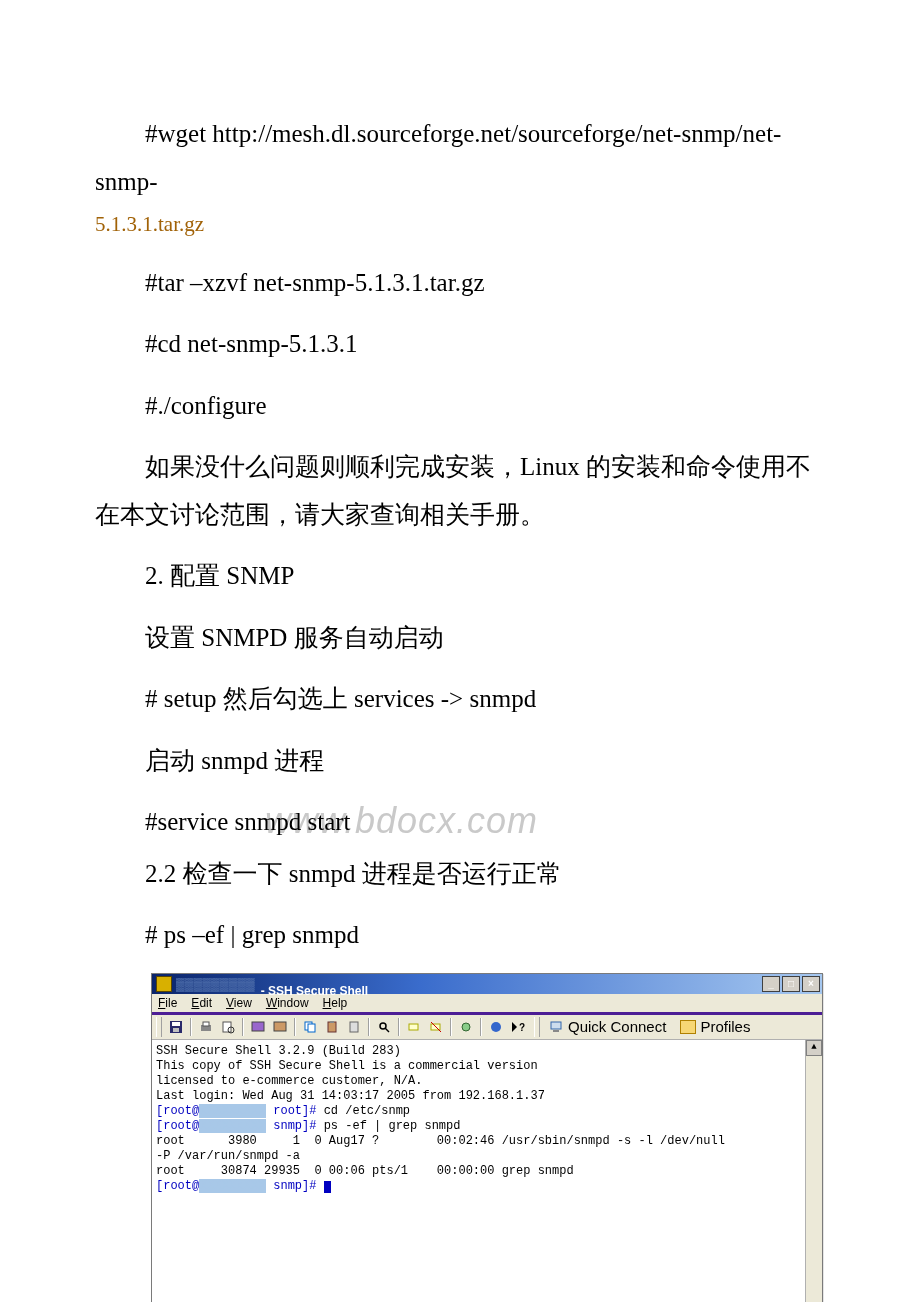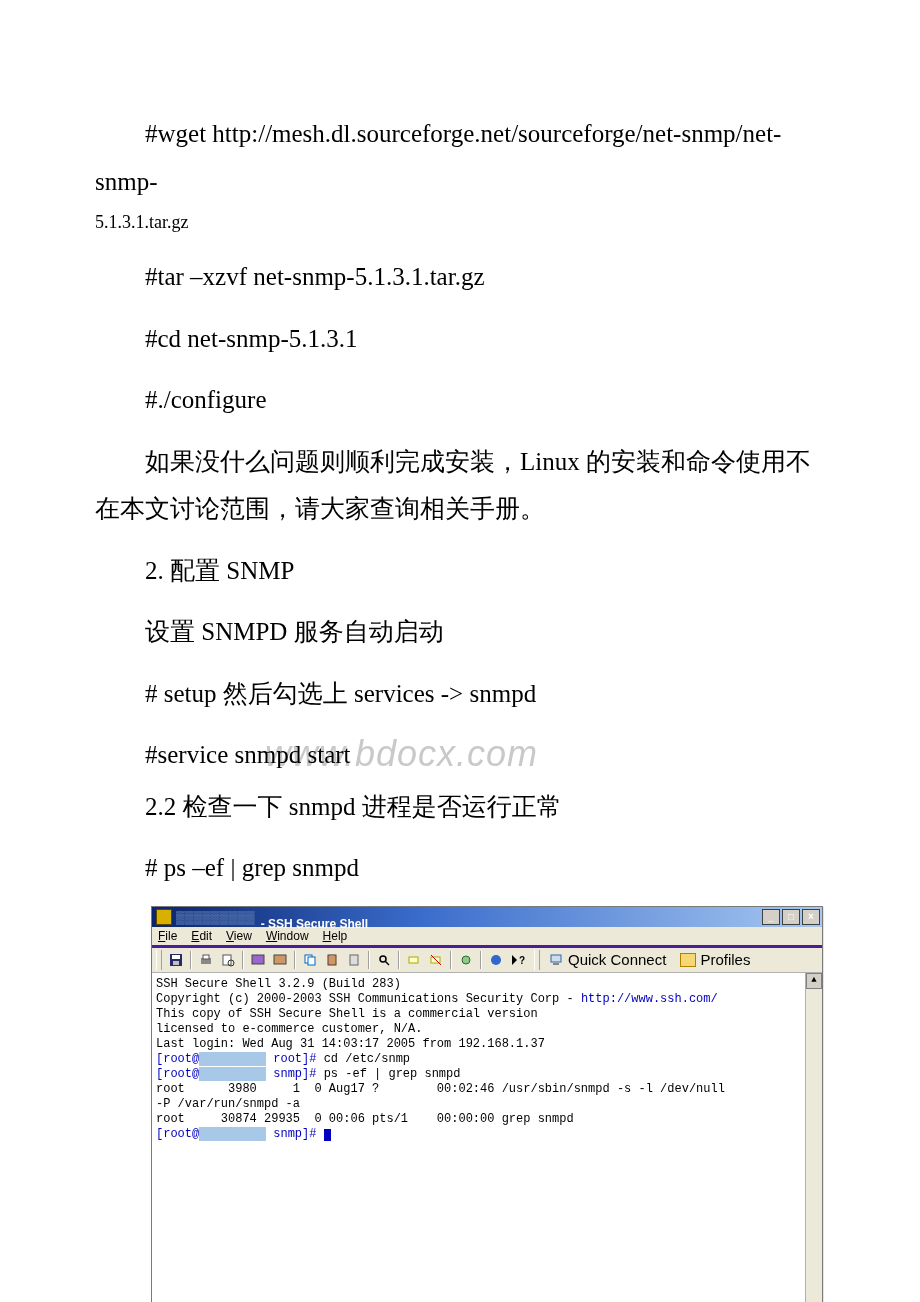--- a/index.html
+++ b/index.html
@@ -13,23 +13,23 @@
     padding: 110px 95px 40px 95px;
   }
   .para {
     font-size: 25px;
     line-height: 1.9;
     color: #000;
     margin: 0 0 14px 0;
     text-indent: 2em;
   }
   .para-noindent {
-    font-size: 18px;
+    font-size: 21px;
     line-height: 1.9;
-    color: #000000;
+    color: #a16207;
     margin: 0 0 14px 0;
     text-indent: 0;
   }
   .watermark {
     position: absolute;
     font-size: 36px;
     color: #c9c9c9;
     font-family: Arial, sans-serif;
     letter-spacing: 1px;
     pointer-events: none;
@@ -171,20 +171,21 @@
   <p class="para" style="margin-bottom:0;">#wget http://mesh.dl.sourceforge.net/sourceforge/net-snmp/net-snmp-</p>
   <p class="para-noindent">5.1.3.1.tar.gz</p>
 
   <p class="para">#tar –xzvf net-snmp-5.1.3.1.tar.gz</p>
   <p class="para">#cd net-snmp-5.1.3.1</p>
   <p class="para">#./configure</p>
   <p class="para">如果没什么问题则顺利完成安装，Linux 的安装和命令使用不在本文讨论范围，请大家查询相关手册。</p>
   <p class="para">2. 配置 SNMP</p>
   <p class="para"> 设置 SNMPD 服务自动启动</p>
   <p class="para"># setup 然后勾选上 services -&gt; snmpd</p>
+  <p class="para">启动 snmpd 进程</p>
 
   <div class="rel">
     <p class="para over-wm" style="margin-bottom:4px;">#service snmpd start</p>
     <div class="watermark" style="left:170px; top:2px;font-style:italic;">www.bdocx.com</div>
     <p class="para over-wm">2.2 检查一下 snmpd 进程是否运行正常</p>
   </div>
 
   <p class="para"># ps –ef | grep snmpd</p>
 
   <div class="sshwin-wrap">
@@ -307,21 +308,20 @@
         <span>Quick Connect</span>
       </div>
       <div class="tlabel">
         <span class="folder-ico"></span>
         <span>Profiles</span>
       </div>
     </div>
 
     <div class="terminal">
       <div class="tline">SSH Secure Shell 3.2.9 (Build 283)</div>
-      <div class="tline"><span>Copyright (c) 2000-2003 SSH Communications Security Corp - </span><span class="tblue">http://www.ssh.com/</span></div>
       <div class="tline"></div>
       <div class="tline">This copy of SSH Secure Shell is a commercial version</div>
       <div class="tline">licensed to e-commerce customer, N/A.</div>
       <div class="tline"></div>
       <div class="tline"></div>
       <div class="tline">Last login: Wed Aug 31 14:03:17 2005 from 192.168.1.37</div>
       <div class="tline tblue"><span>[root@</span><span class="smudge">XXXXXXXXX</span><span> root]# </span><span style="color:#000">cd /etc/snmp</span></div>
       <div class="tline tblue"><span>[root@</span><span class="smudge">XXXXXXXXX</span><span> snmp]# </span><span style="color:#000">ps -ef | grep snmpd</span></div>
       <div class="tline">root      3980     1  0 Aug17 ?        00:02:46 /usr/sbin/snmpd -s -l /dev/null</div>
       <div class="tline">-P /var/run/snmpd -a</div>

